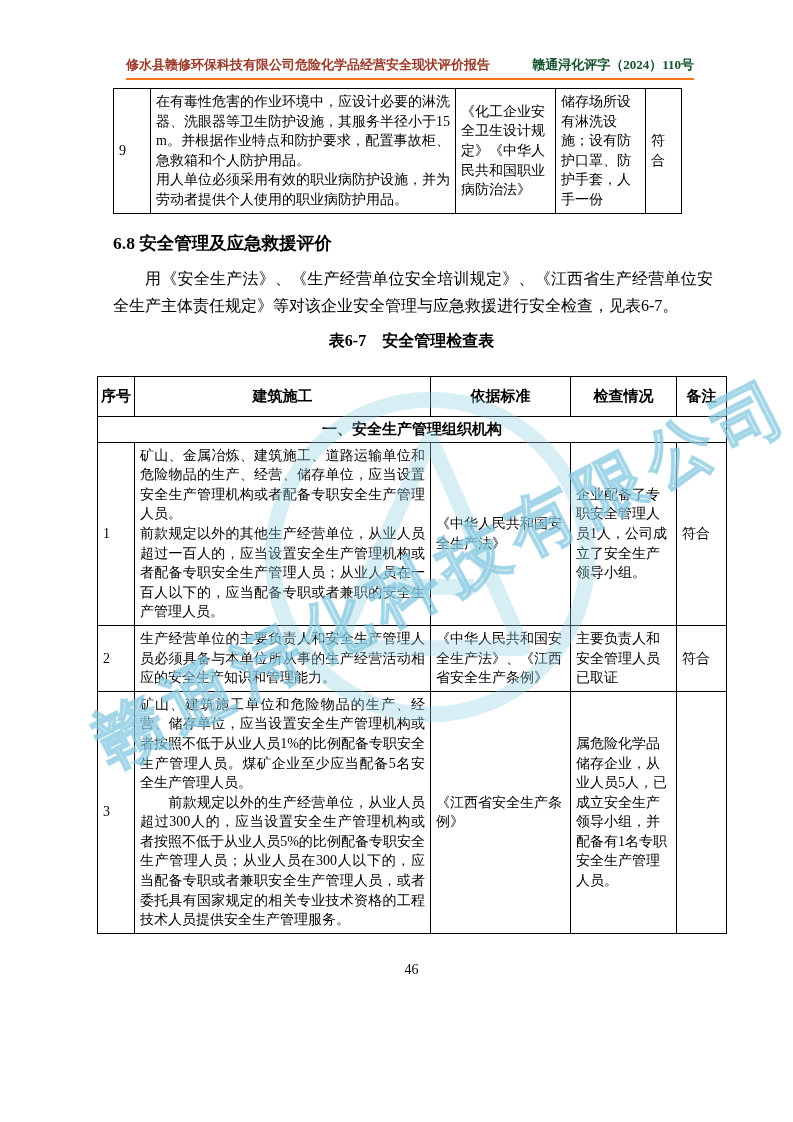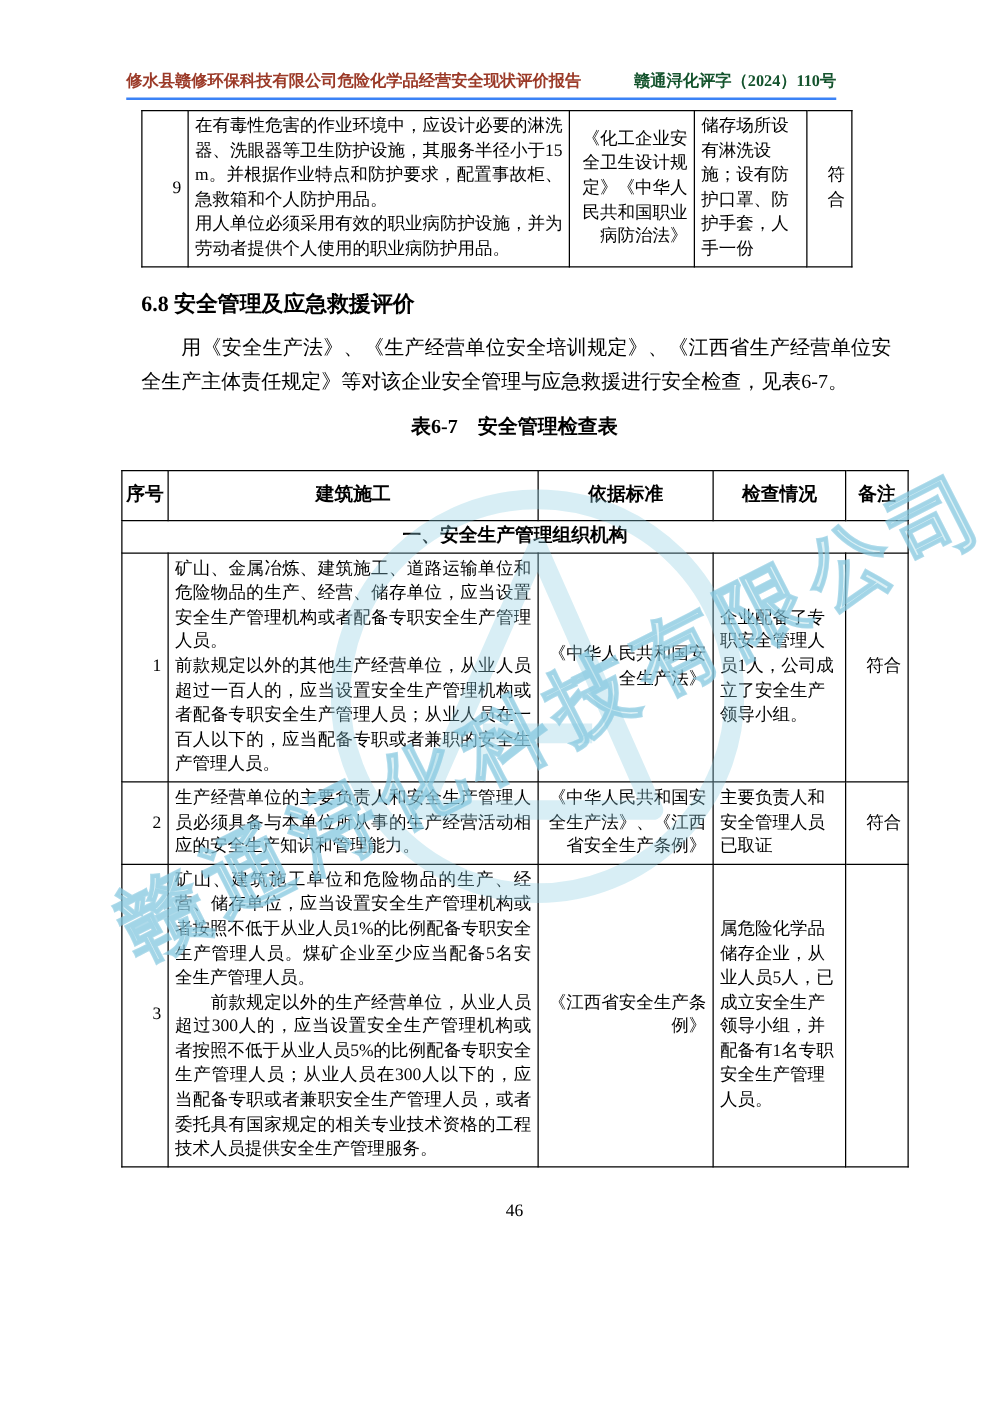--- a/index.html
+++ b/index.html
@@ -4,35 +4,35 @@
 <style>
   * { margin:0; padding:0; box-sizing:border-box; }
   html,body { background:#ffffff; }
   .page {
     position:relative; width:793px; height:1122px; background:#fff;
     font-family:"Liberation Serif","DejaVu Serif",serif; color:#000;
     overflow:hidden; padding:56px 67px 0 97px;
   }
   
   .doc-header {
-    margin-left:4px; width:568px; display:flex; justify-content:space-between;
-    align-items:flex-start; border-bottom:2px solid #3b82f6; padding-bottom:4px;
+    margin-left:29px; width:568px; display:flex; justify-content:space-between;
+    align-items:flex-start; border-bottom:2px solid #f97316; padding-bottom:4px;
     font-size:13px; font-weight:bold;
   }
   .hdr-left { color:#9b3a28; }
   .hdr-right { color:#14532d; white-space:nowrap; margin-left:10px; }
   
   .tbl { border-collapse:collapse; table-layout:fixed; }
   .tbl td, .tbl th {
     border:1px solid #000; font-size:14px; line-height:1.4; padding:3px 5px;
     vertical-align:middle; word-break:break-all;
   }
   .top-tbl { margin-left:16px; width:568px; margin-top:8px; }
   .pre { white-space:pre-wrap; text-align:justify; }
-  .c-mid { text-align:right; }
+  .c-mid { text-align:left; }
   
   .check-result { margin:16px 0 0 16px; width:600px; font-size:16px; text-indent:2em; }
   .sec-heading { margin:17px 0 0 16px; font-size:17.5px; font-weight:bold; }
   .intro { margin:10px 0 0 16px; width:600px; font-size:16px; line-height:1.72; text-indent:2em; text-align:justify; }
   .tbl-title { margin-top:11px; width:629px; text-align:center; font-weight:bold; font-size:16px; }
   .main-tbl { margin-top:24px; width:629px; }
   .main-tbl th { font-size:15px; padding:9px 2px; text-align:center; font-weight:bold; }
   .section-row td { font-weight:bold; text-align:center; font-size:15px; padding:2px; }
   .page-number { width:629px; text-align:center; font-size:14px; margin-top:28px; }
   

